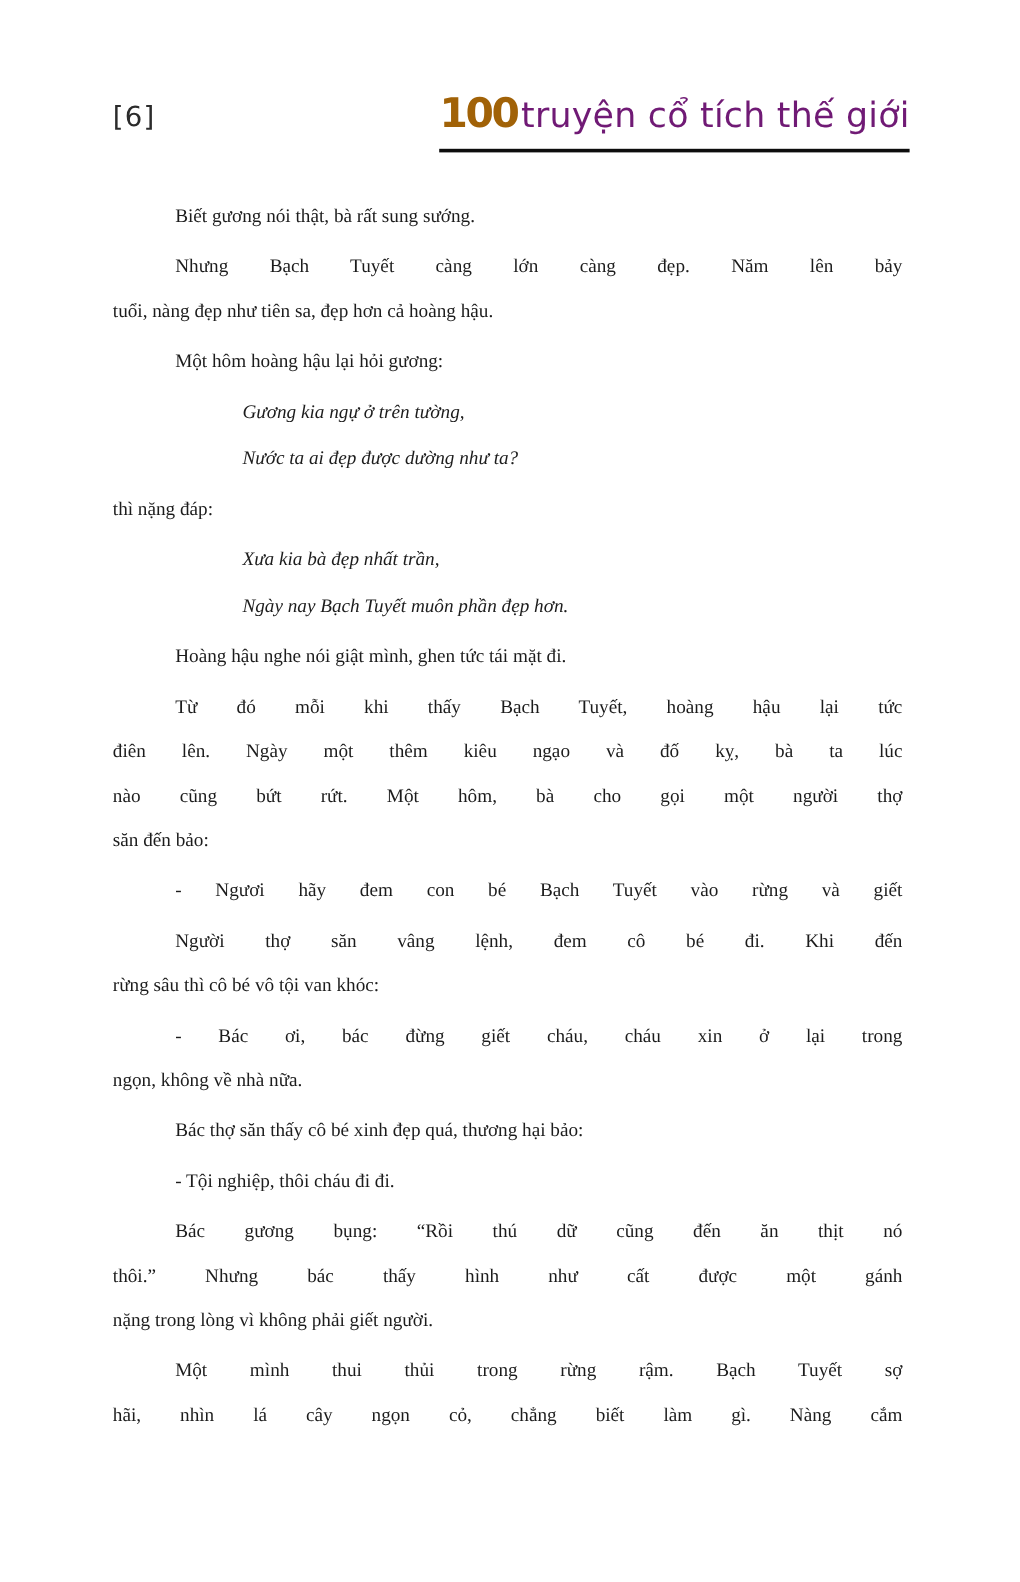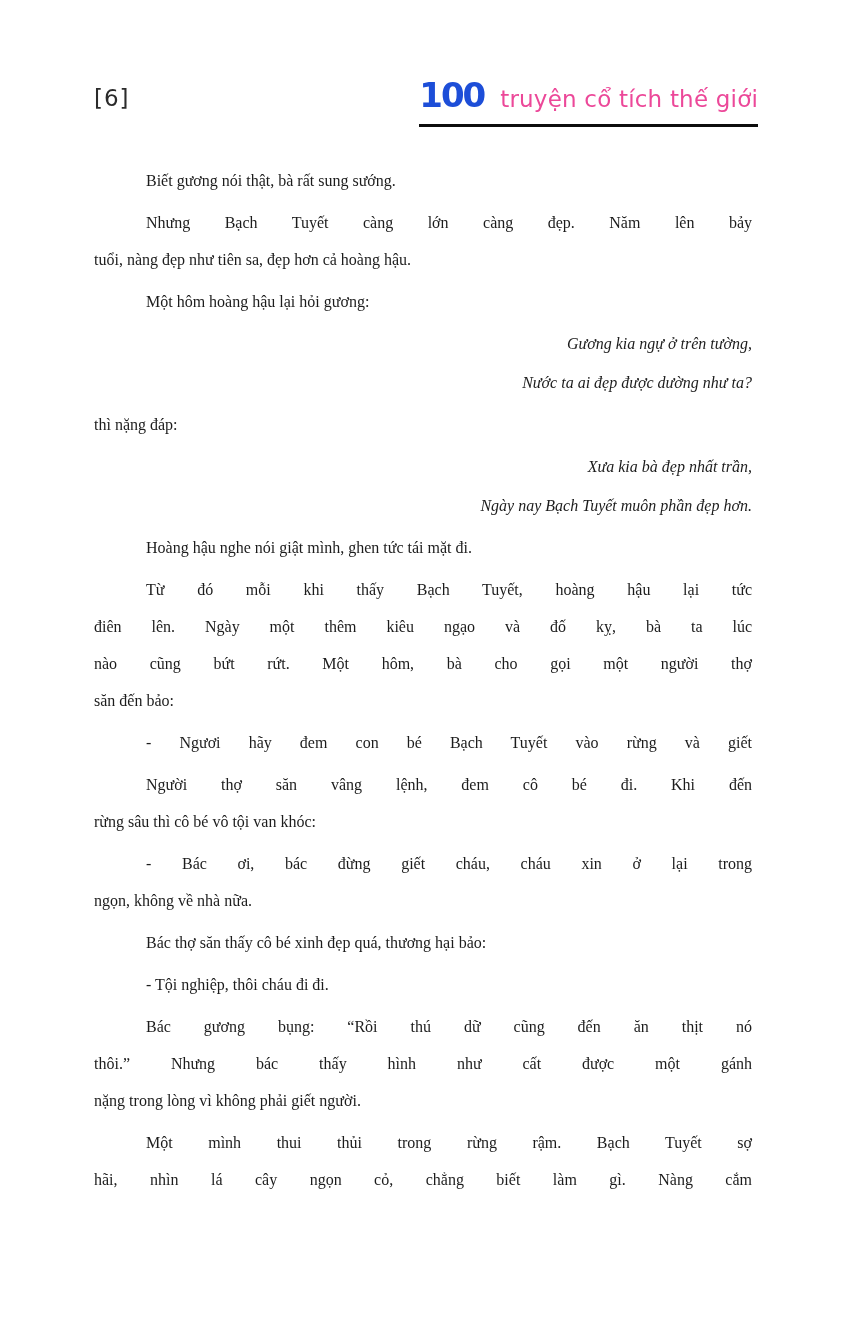--- a/index.html
+++ b/index.html
@@ -34,47 +34,46 @@
     border-bottom: 3px solid #0d0d0d;
     padding-bottom: 5px;
     white-space: nowrap;
     line-height: 34px;
   }
   .logo-num {
     font-family: "DejaVu Sans", sans-serif;
     font-weight: 800;
     font-size: 34px;
     letter-spacing: -2px;
-    color: #1d4ed8;
+    color: #a16207;
   }
   .logo-txt {
     font-family: "DejaVu Sans", sans-serif;
-    font-size: 23px;
+    font-size: 29px;
     font-weight: 400;
-    margin-left: 16px;
-    color: #ec4899;
+    margin-left: 3px;
+    color: #701a75;
     letter-spacing: 0.2px;
   }
   
   .bodytext {
     position: absolute;
     left: 94px;
     top: 162px;
     width: 658px;
   }
   .ln {
     font-size: 16px;
     line-height: 37px;
   }
   .indent { text-indent: 52px; }
   .verse {
     font-style: italic;
     padding-left: 108px;
     margin-top: 2px;
-    text-align: right;
   }
   .just {
     text-align: justify;
     text-align-last: justify;
   }
   .pstart { margin-top: 5px; }
 </style>
 </head>
 <body>
 

